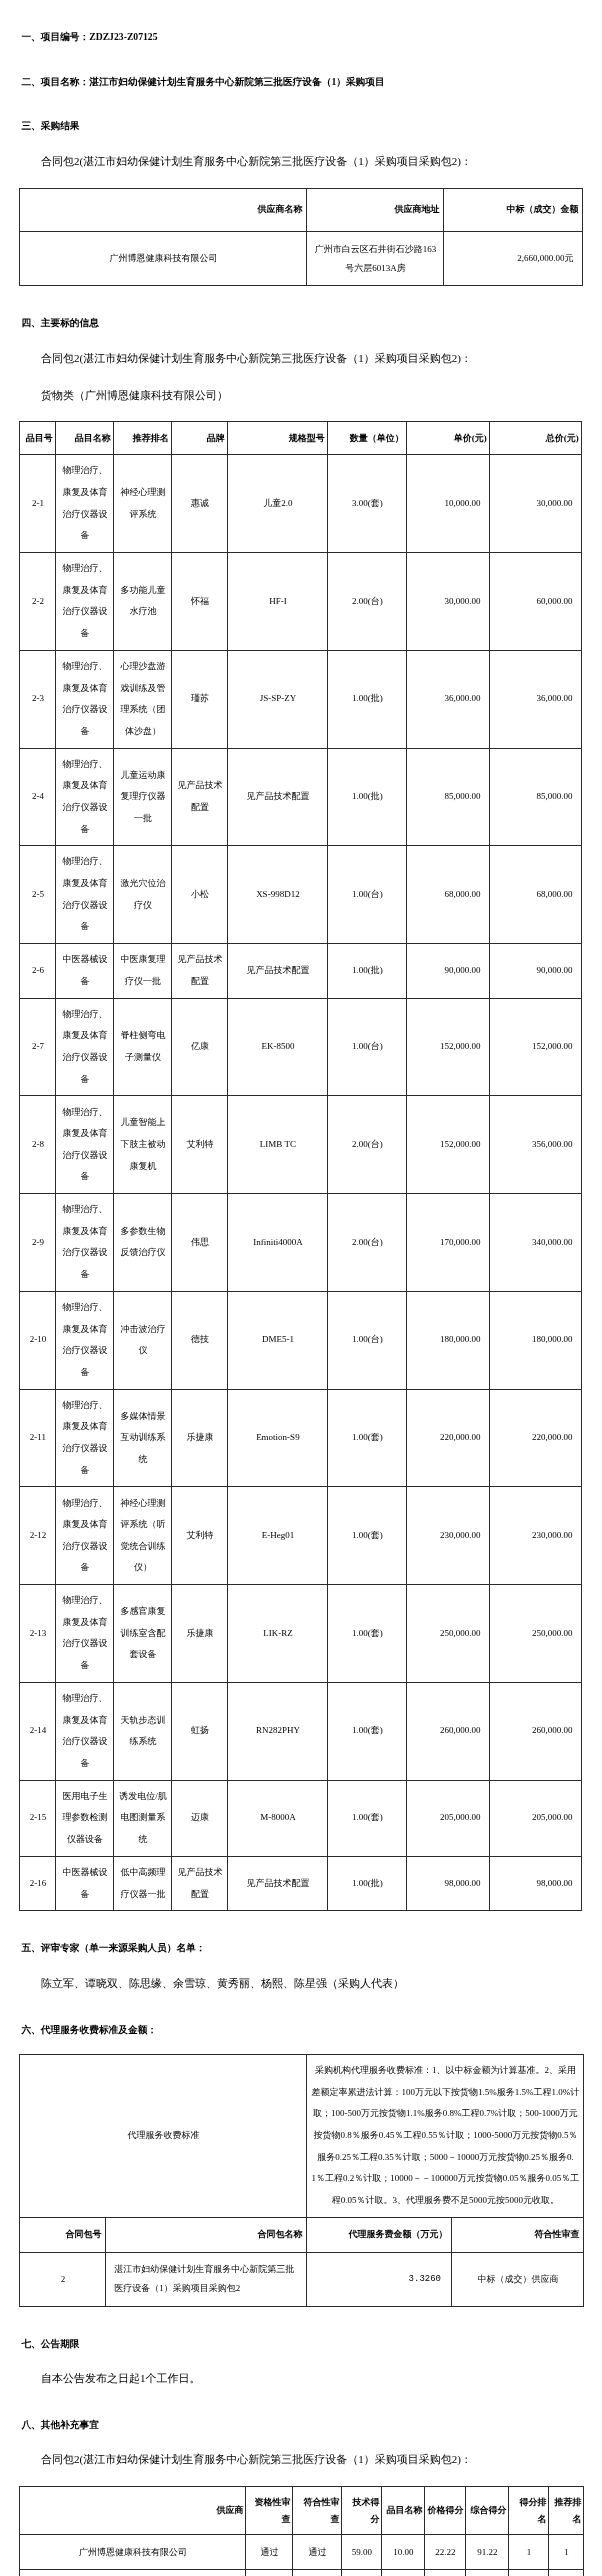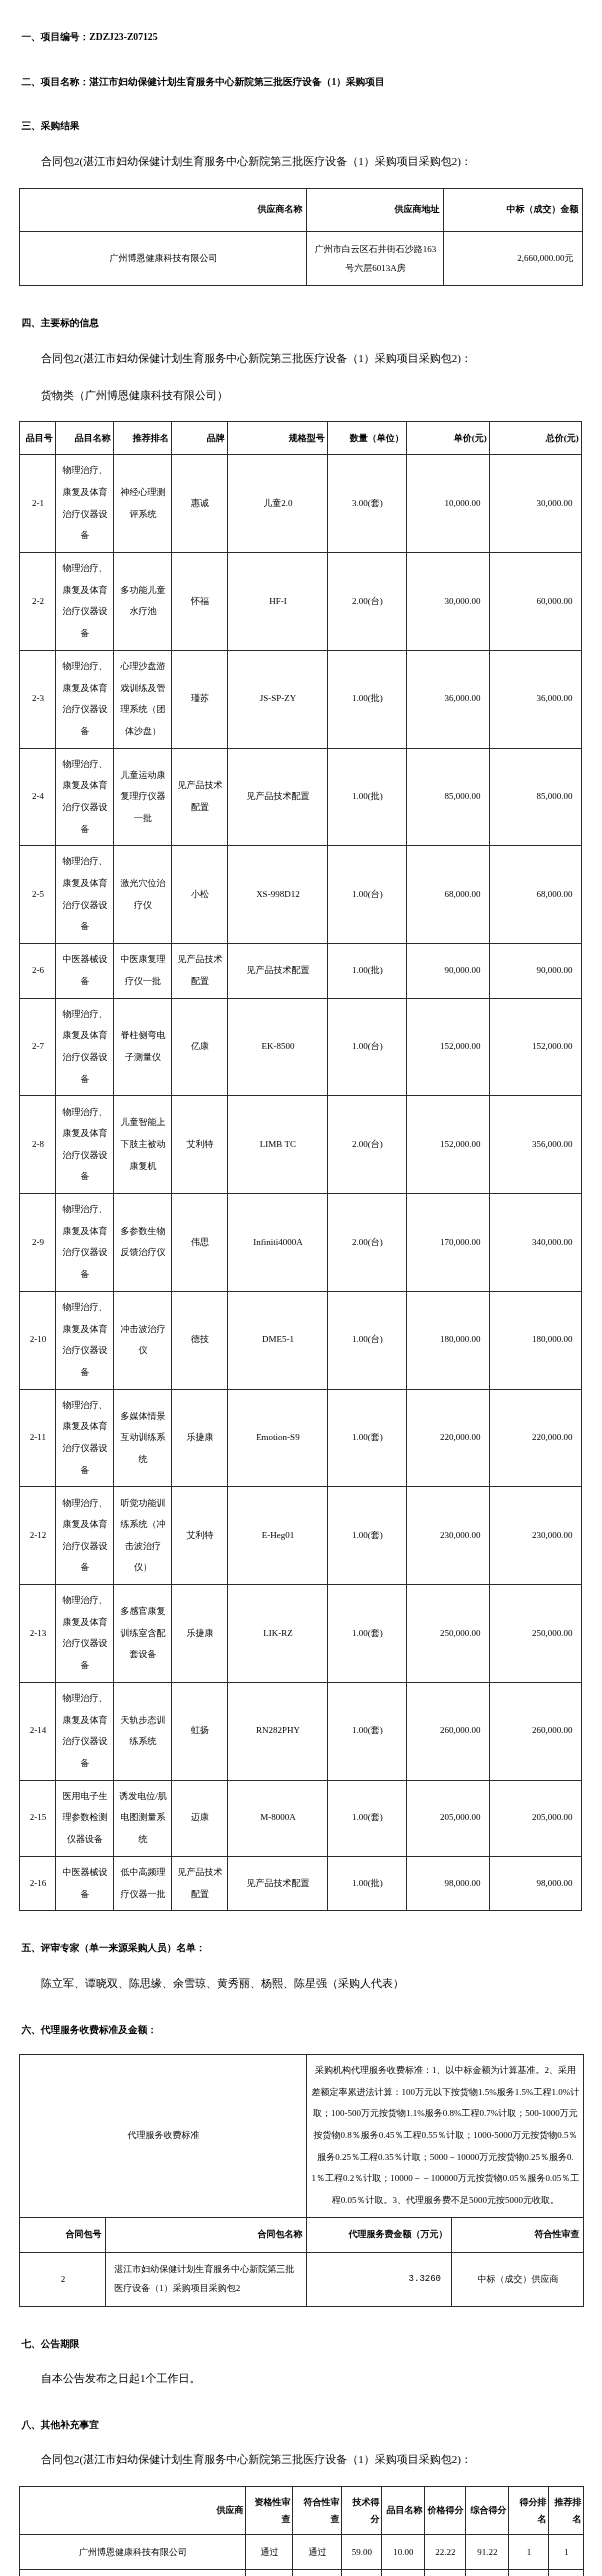--- a/index.html
+++ b/index.html
@@ -192,21 +192,21 @@
           <td>多媒体情景互动训练系统</td>
           <td>乐捷康</td>
           <td>Emotion-S9</td>
           <td>1.00(套)</td>
           <td>220,000.00</td>
           <td>220,000.00</td>
         </tr>
         <tr>
           <td>2-12</td>
           <td>物理治疗、康复及体育治疗仪器设备</td>
-          <td>听觉功能训练系统（冲击波治疗仪）</td>
+          <td>神经心理测评系统（听觉统合训练仪）</td>
           <td>艾利特</td>
           <td>E-Heg01</td>
           <td>1.00(套)</td>
           <td>230,000.00</td>
           <td>230,000.00</td>
         </tr>
         <tr>
           <td>2-13</td>
           <td>物理治疗、康复及体育治疗仪器设备</td>
           <td>多感官康复训练室含配套设备</td>

